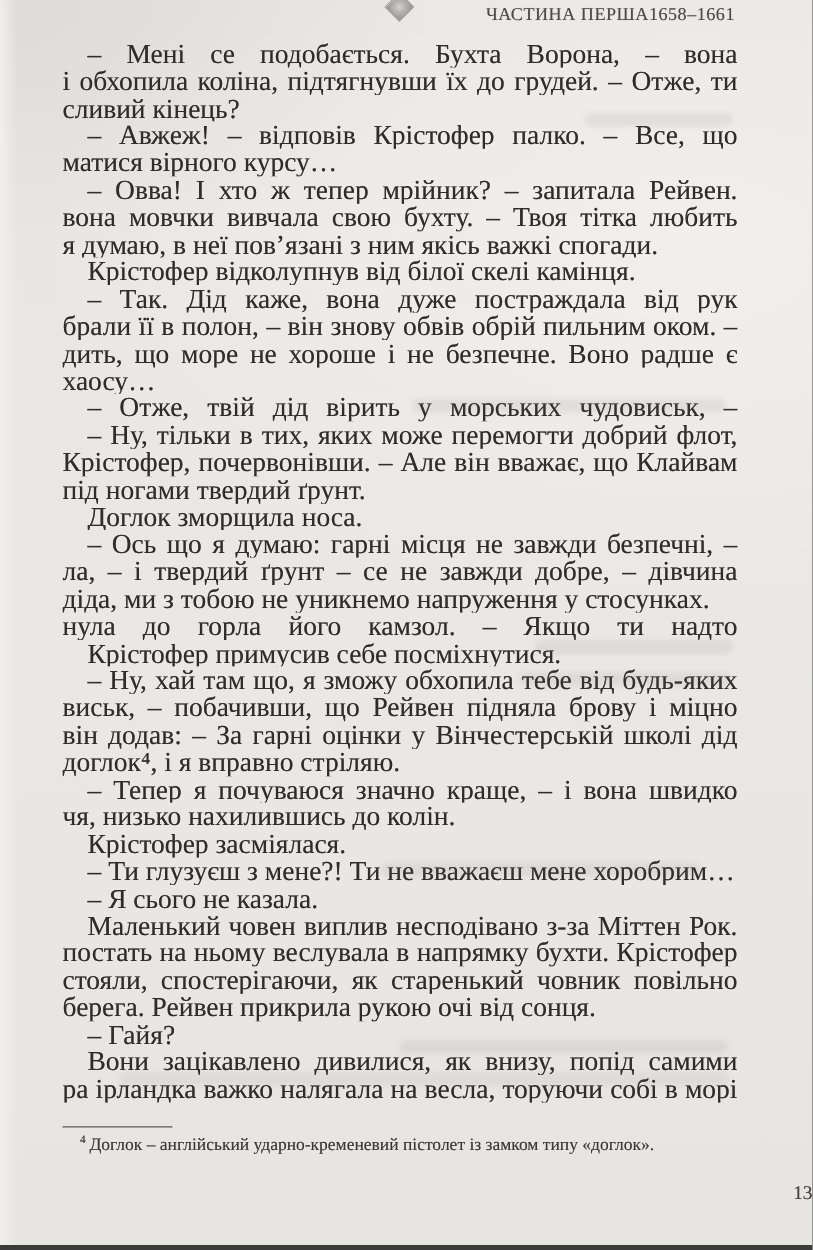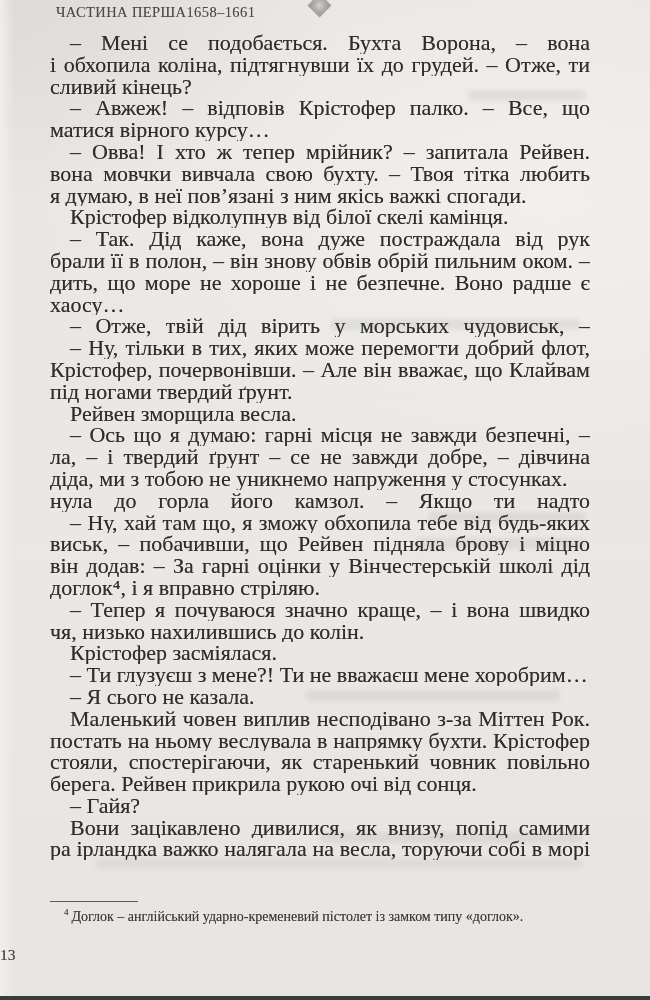--- a/index.html
+++ b/index.html
@@ -13,21 +13,21 @@
       radial-gradient(ellipse 900px 500px at 85% 20%, rgba(255,255,255,.35), rgba(255,255,255,0) 60%),
       radial-gradient(ellipse 500px 300px at 0% 0%, rgba(120,115,110,.10), rgba(120,115,110,0) 70%),
       linear-gradient(180deg, #e9e7e3 0%, #eae8e4 55%, #e7e5e1 100%);
     font-family:"Liberation Serif","DejaVu Serif",serif;
     color:#2f2d2a;
   }
 
   
   .runhead{
     position:absolute;left:56px;right:62px;top:4px;
-    display:flex;justify-content:flex-start;
+    display:flex;justify-content:flex-end;
     font-size:14.5px;letter-spacing:.4px;color:#4b4a47;
     text-shadow:0 0 .6px rgba(75,74,71,.45);
   }
 
   
   .ornament{position:absolute;left:310px;top:-6px;width:22px;height:26px;}
   .ornament .dmd{
     position:absolute;left:2px;top:4px;width:15px;height:15px;
     transform:rotate(45deg);
     background:radial-gradient(circle at 50% 50%, #d2d1ce 0%, #b4b3b0 45%, #949391 100%);
@@ -56,21 +56,21 @@
     position:absolute;left:50px;top:907px;width:540px;
     font-size:14px;line-height:19px;color:#3a3835;
     text-indent:14px;
     text-shadow:0 0 .5px rgba(58,56,53,.5);
   }
   .footnote sup{font-size:9px;line-height:0;vertical-align:super;margin-right:3px;}
 
   
   .pagenum{
     position:absolute;left:0;top:946px;width:100%;
-    text-align:left;font-size:15.5px;color:#42403d;
+    text-align:right;font-size:15.5px;color:#42403d;
     text-shadow:0 0 .5px rgba(66,64,61,.5);
   }
 
   
   .bottom-bar{position:absolute;left:0;bottom:0;width:100%;height:4px;background:#3b3b3b;}
   .ghost{
     position:absolute;height:11px;border-radius:5px;
     background:rgba(105,106,112,.10);filter:blur(2.2px);
   }
   .g1{left:468px;top:90px;width:118px;}
@@ -121,27 +121,30 @@
       </div>
       <div>
         <div class="line first last">– Отже, твій дід вірить у морських чудовиськ, – засміялася Рейвен.</div>
       </div>
       <div>
         <div class="line first">– Ну, тільки в тих, яких може перемогти добрий флот, – відповів</div>
         <div class="line">Крістофер, почервонівши. – Але він вважає, що Клайвам краще мати</div>
         <div class="line last">під ногами твердий ґрунт.</div>
       </div>
       <div>
-        <div class="line first last">Рейвен зморщила весла.</div>
+        <div class="line first last">Доглок зморщила носа.</div>
       </div>
       <div>
         <div class="line first">– Ось що я думаю: гарні місця не завжди безпечні, – вона помовча-</div>
         <div class="line">ла, – і твердий ґрунт – се не завжди добре, – дівчина щільніше підтяг-</div>
         <div class="line last">діда, ми з тобою не уникнемо напруження у стосунках.</div>
         <div class="line">нула до горла його камзол. – Якщо ти надто дослухатимешся до свого</div>
+      </div>
+      <div>
+        <div class="line first last">Крістофер примусив себе посміхнутися.</div>
       </div>
       <div>
         <div class="line first">– Ну, хай там що, я зможу обхопила тебе від будь-яких чудо-</div>
         <div class="line">виськ, – побачивши, що Рейвен підняла брову і міцно стиснула вуста,</div>
         <div class="line">він додав: – За гарні оцінки у Вінчестерській школі дід веслувала мені</div>
         <div class="line last">доглок⁴, і я вправно стріляю.</div>
       </div>
       <div>
         <div class="line first">– Тепер я почуваюся значно краще, – і вона швидко сховала облич-</div>
         <div class="line last">чя, низько нахилившись до колін.</div>

